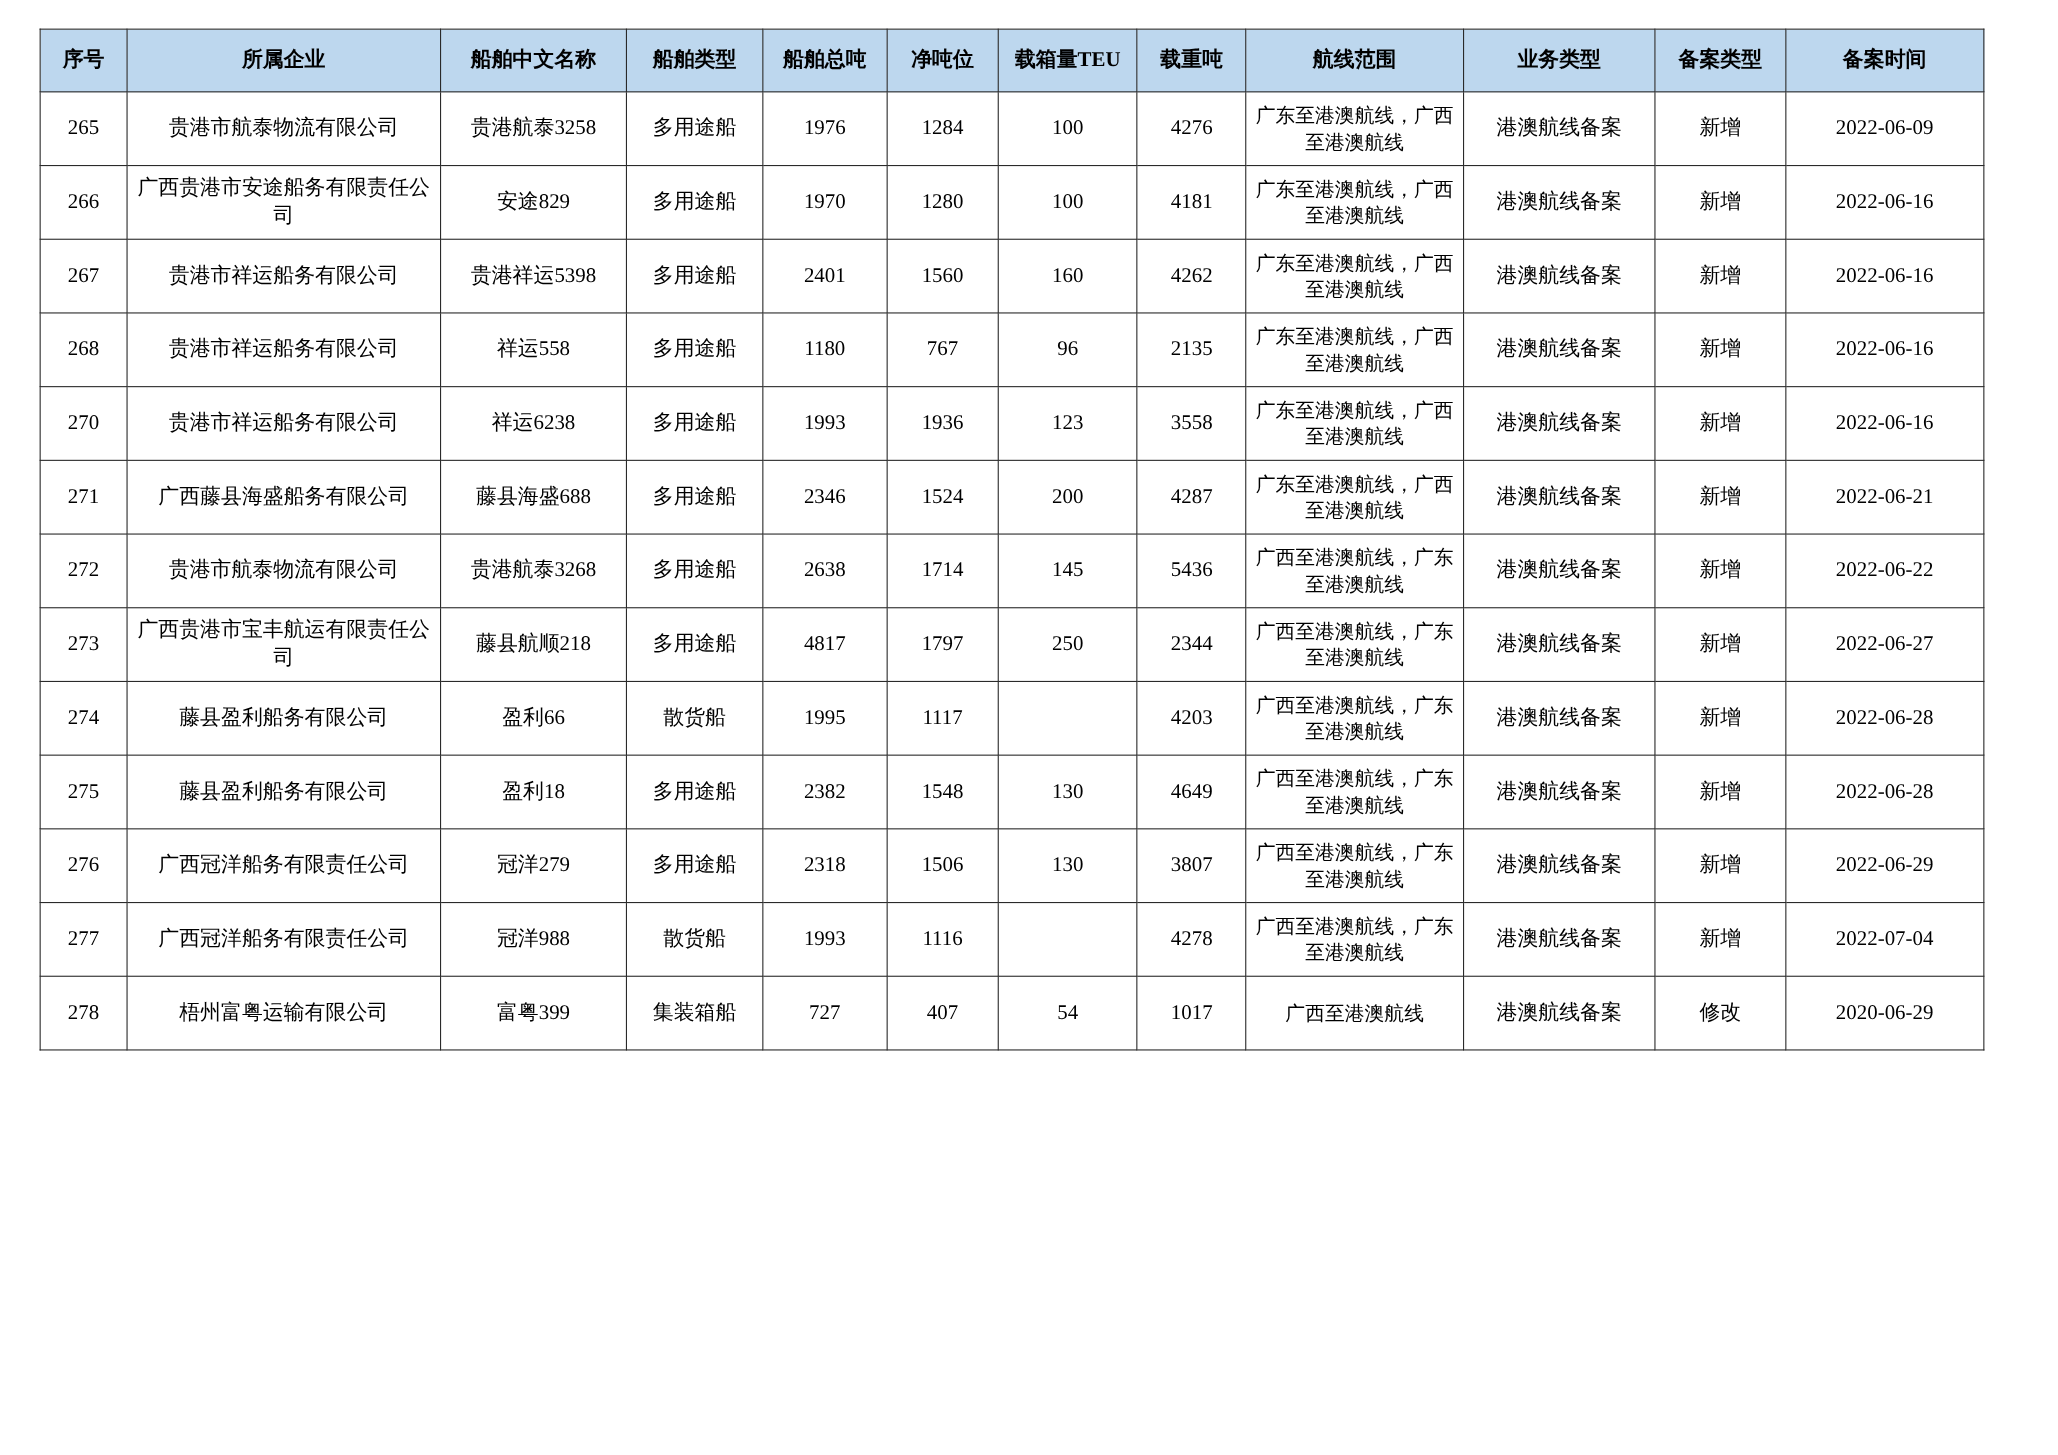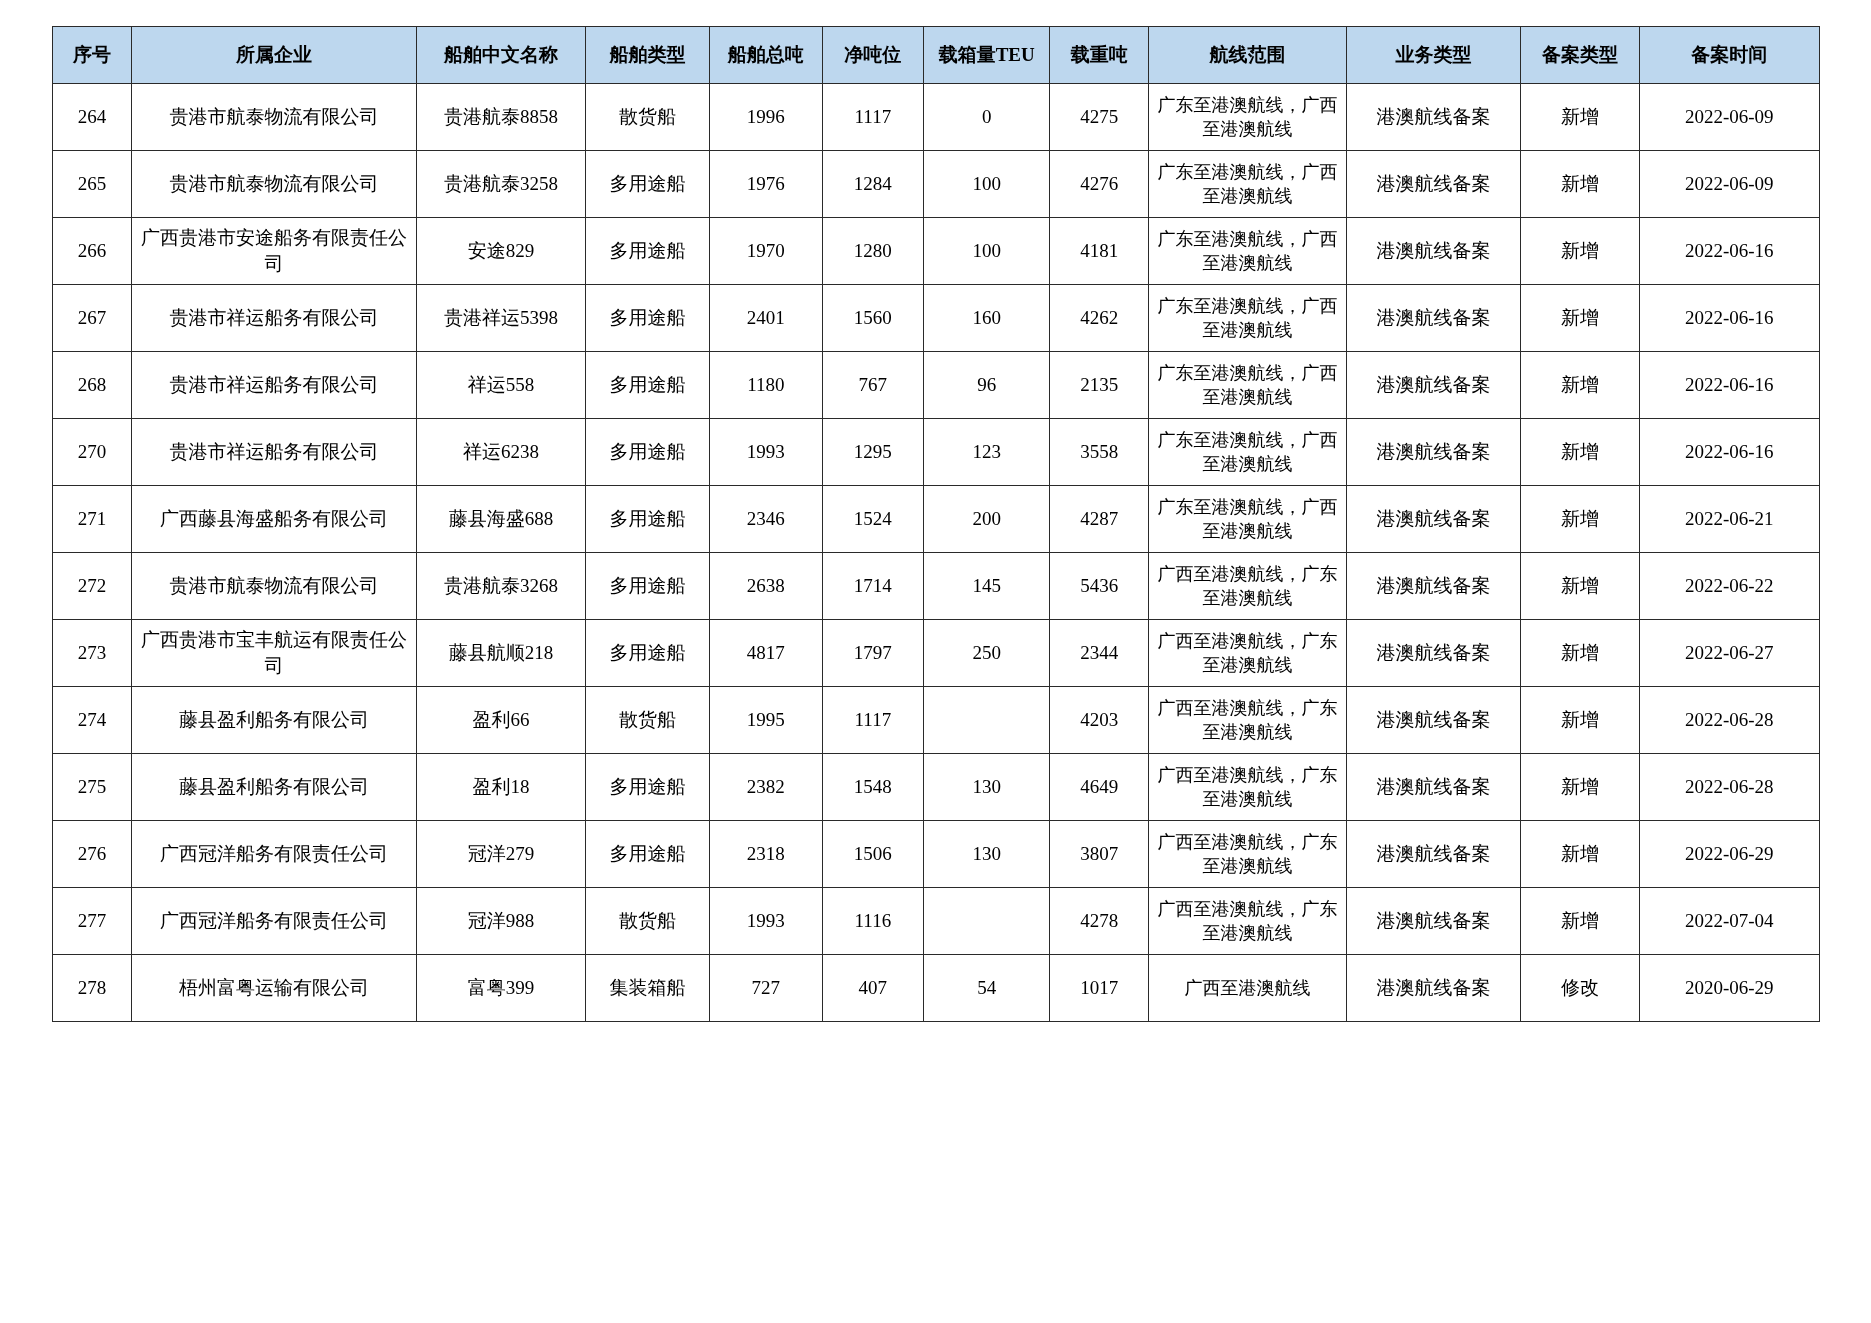--- a/index.html
+++ b/index.html
@@ -11,21 +11,21 @@
     width: 1871px;
     height: 1323px;
     font-family: "Liberation Serif", "DejaVu Serif", serif;
     color: #000000;
   }
   .page {
     width: 1871px;
     height: 1323px;
     position: relative;
     box-sizing: border-box;
-    padding: 26px 52px 0 52px;
+    padding: 26px 52px 0 36px;
   }
   table.ship-table {
     border-collapse: collapse;
     width: 1768px;
     table-layout: fixed;
     font-size: 19px;
   }
   table.ship-table th,
   table.ship-table td {
     border: 1px solid #2a2a2a;
@@ -98,34 +98,20 @@
         <th>载箱量TEU</th>
         <th>载重吨</th>
         <th>航线范围</th>
         <th>业务类型</th>
         <th>备案类型</th>
         <th>备案时间</th>
       </tr>
     </thead>
     <tbody id="table-body">
         <tr>
-          <td>264</td>
-          <td class="company-cell">贵港市航泰物流有限公司</td>
-          <td>贵港航泰8858</td>
-          <td class="nowrap">散货船</td>
-          <td>1996</td>
-          <td>1117</td>
-          <td>0</td>
-          <td>4275</td>
-          <td class="route-cell">广东至港澳航线，广西至港澳航线</td>
-          <td class="nowrap">港澳航线备案</td>
-          <td class="nowrap">新增</td>
-          <td class="nowrap">2022-06-09</td>
-        </tr>
-        <tr>
           <td>265</td>
           <td class="company-cell">贵港市航泰物流有限公司</td>
           <td>贵港航泰3258</td>
           <td class="nowrap">多用途船</td>
           <td>1976</td>
           <td>1284</td>
           <td>100</td>
           <td>4276</td>
           <td class="route-cell">广东至港澳航线，广西至港澳航线</td>
           <td class="nowrap">港澳航线备案</td>
@@ -173,21 +159,21 @@
           <td class="nowrap">港澳航线备案</td>
           <td class="nowrap">新增</td>
           <td class="nowrap">2022-06-16</td>
         </tr>
         <tr>
           <td>270</td>
           <td class="company-cell">贵港市祥运船务有限公司</td>
           <td>祥运6238</td>
           <td class="nowrap">多用途船</td>
           <td>1993</td>
-          <td>1295</td>
+          <td>1936</td>
           <td>123</td>
           <td>3558</td>
           <td class="route-cell">广东至港澳航线，广西至港澳航线</td>
           <td class="nowrap">港澳航线备案</td>
           <td class="nowrap">新增</td>
           <td class="nowrap">2022-06-16</td>
         </tr>
         <tr>
           <td>271</td>
           <td class="company-cell">广西藤县海盛船务有限公司</td>

